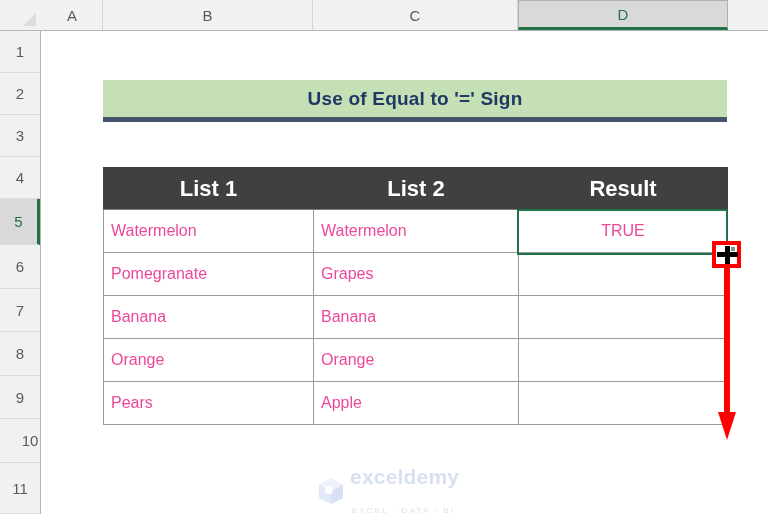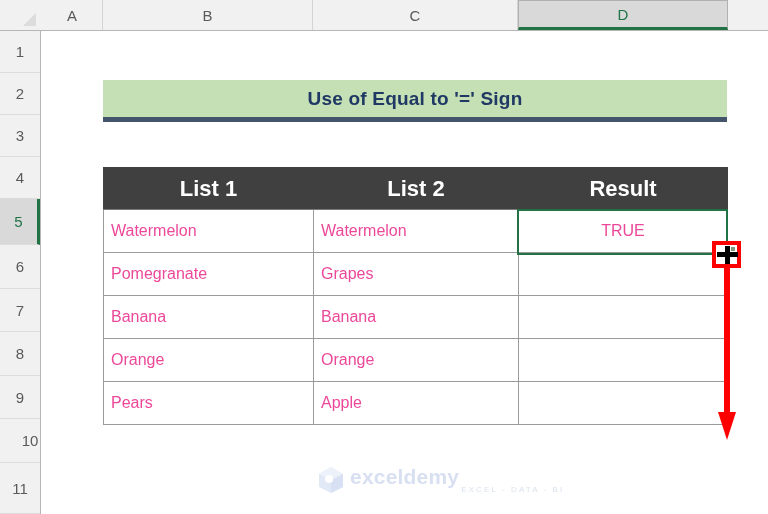--- a/index.html
+++ b/index.html
@@ -210,21 +210,21 @@
   .watermark {
     position: absolute;
     left: 318px; top: 466px;
     display: flex;
     align-items: center;
     gap: 6px;
     opacity: 0.62;
     user-select: none;
   }
   .wm-logo { width: 26px; height: 28px; flex: none; }
-  .wm-textwrap { display: flex; flex-direction: row; line-height: 1; }
+  .wm-textwrap { display: flex; flex-direction: column; line-height: 1; }
   .wm-name {
     font-size: 21px;
     font-weight: bold;
     color: #bfcdea;
     letter-spacing: 0.2px;
   }
   .wm-sub {
     font-size: 8px;
     color: #c3cee3;
     letter-spacing: 2.1px;

